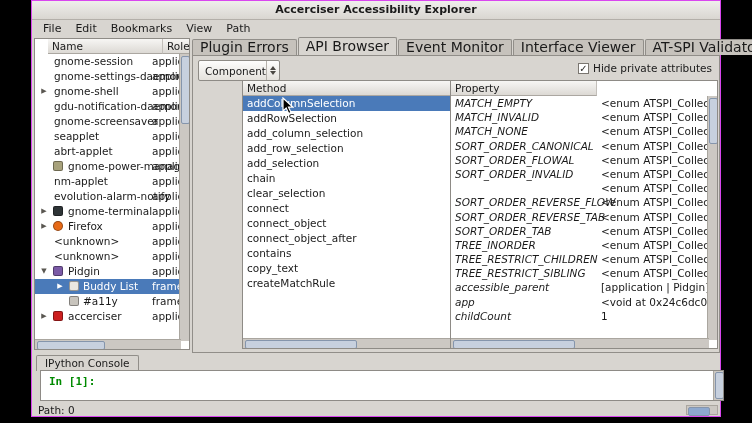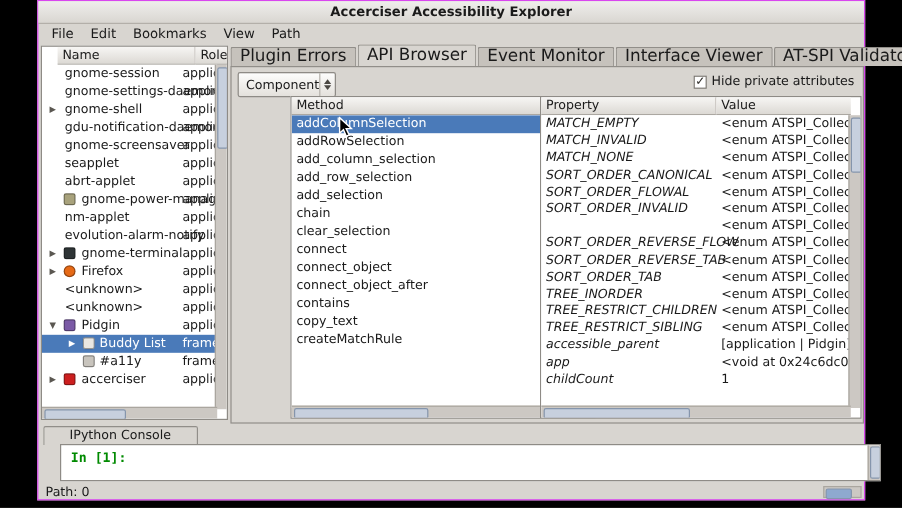--- a/index.html
+++ b/index.html
@@ -66,23 +66,23 @@
   
   .propspane{left:418px;top:79px;width:268px;height:269px;z-index:2;}
   .pp-head{position:absolute;left:0;top:0;width:258px;display:flex;}
   .pp-head .c1{width:146px;}
   .pp-head .c2{flex:1;border-right:none;}
   .pp-body{position:absolute;left:0;top:15px;width:258px;height:244px;background:#fff;overflow:hidden;}
   .prow{position:relative;height:14.2px;line-height:14.2px;font-size:10.5px;white-space:nowrap;}
   .prow .pname{position:absolute;left:4px;font-style:italic;}
   .prow .pval{position:absolute;left:150px;}
   
-  .console-tab{position:absolute;left:4px;top:354px;height:15px;line-height:15px;padding:0 21px;font-size:10.5px;
+  .console-tab{position:absolute;left:4px;top:354px;height:15px;line-height:15px;padding:0 8px;font-size:10.5px;
     background:#d8d5d0;border:1px solid #918e89;border-bottom:none;border-radius:2px 2px 0 0;}
-  .consolebox{left:18px;top:369px;width:684px;height:31px;}
+  .consolebox{left:8px;top:369px;width:684px;height:31px;}
   .prompt{position:absolute;left:8px;top:4px;font-family:"DejaVu Sans Mono","Liberation Mono",monospace;
     font-size:11px;color:#008a00;font-weight:bold;}
   .statusbar{position:absolute;left:6px;top:402px;height:14px;line-height:14px;font-size:10.5px;}
   .mini-hscroll{position:absolute;left:654px;top:404px;width:32px;height:10px;background:#ccc8c3;
     border:1px solid #aaa69f;box-sizing:border-box;}
   .mini-hscroll .thumb-h{left:1px;width:20px;background:#8ea9cf;}
   .cursor{position:absolute;left:250px;top:96px;z-index:9;}
 </style>
 </head>
 <body>
@@ -245,21 +245,20 @@
           <div class="thumb-v" style="top:2px;height:92px;"></div>
         </div>
       <div class="hscroll" style="left:0;bottom:0;width:244px;">
           <div class="thumb-h" style="left:2px;width:110px;"></div>
         </div>
     </div>
 
     <div class="panel propspane">
       <div class="pp-head">
         <div class="colhead c1">Property</div>
-        <div class="colhead c2">Value</div>
       </div>
       <div class="pp-body">
         <div class="prow">
             <span class="pname">MATCH_EMPTY</span>
             <span class="pval">&lt;enum ATSPI_Collection_M</span>
           </div>
         <div class="prow">
             <span class="pname">MATCH_INVALID</span>
             <span class="pval">&lt;enum ATSPI_Collection_M</span>
           </div>

